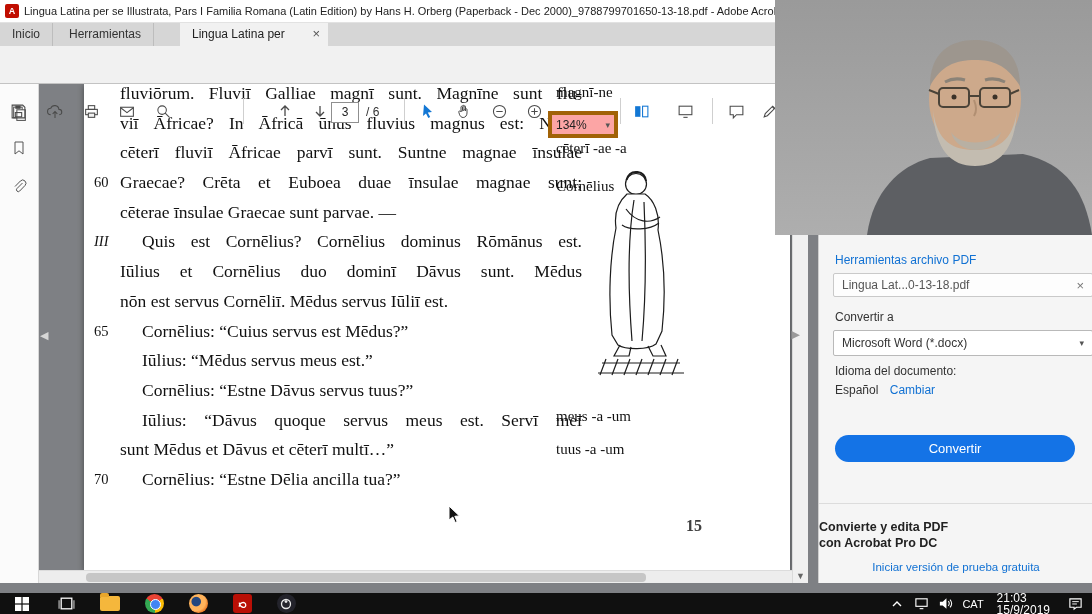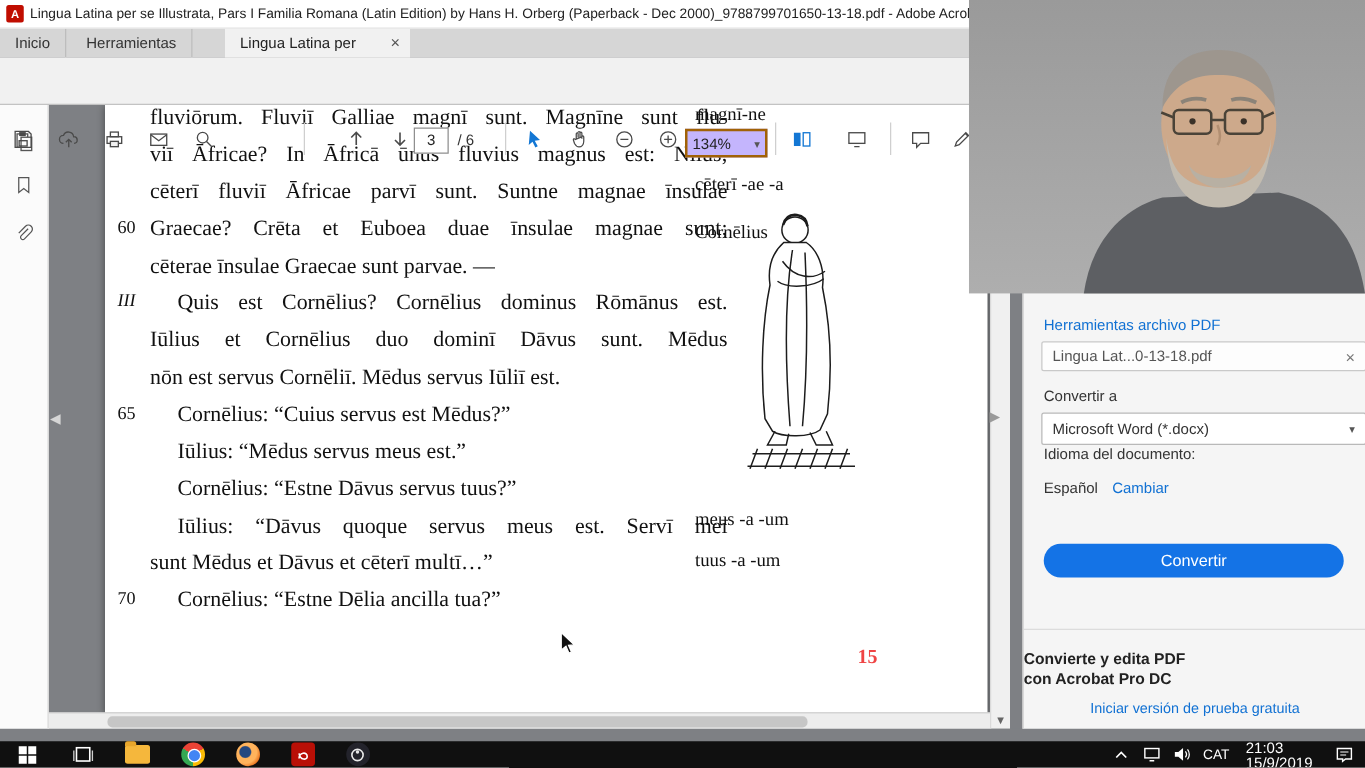--- a/index.html
+++ b/index.html
@@ -20,41 +20,41 @@
   .tab.active .closex{position:absolute;right:8px;top:0;font-size:13px;color:#555}
 
   
   .toolbar{position:absolute;top:46px;left:0;width:100%;height:37px;background:#f1f1f1;border-bottom:1px solid #c3c3c3;z-index:4}
   .tbtn{position:absolute;top:53px;width:24px;height:24px;display:flex;align-items:center;justify-content:center;color:#4a4a4a}
   .tbtn svg{display:block}
   .vsep{position:absolute;top:52px;width:1px;height:26px;background:#cfcfcf}
   .pagebox{position:absolute;top:56px;left:331px;width:26px;height:19px;background:#fff;border:1px solid #8f8f8f;
            font-size:12px;text-align:center;line-height:19px;color:#222}
   .pagetotal{position:absolute;top:56px;left:366px;height:20px;line-height:20px;font-size:12px;color:#333}
-  .zoombox{position:absolute;top:57px;left:548px;width:54px;height:19px;background:#c4b5fd;border:2px solid #a16207;
+  .zoombox{position:absolute;top:65px;left:548px;width:54px;height:19px;background:#fca5a5;border:4px solid #a16207;
            font-size:12px;color:#222;display:flex;align-items:center;justify-content:space-between;padding:0 4px}
   .zoombox .caret{font-size:9px;color:#555}
 
   
   .leftrail{position:absolute;top:83px;left:0;width:38px;bottom:31px;background:#fbfbfb;border-right:1px solid #d8d8d8;z-index:3}
   .railbtn{position:absolute;left:9px;width:20px;height:20px;color:#555;display:flex;align-items:center;justify-content:center}
 
   
   .docarea{position:absolute;top:83px;left:38px;width:780px;bottom:31px;background:#7e8084;overflow:hidden}
   .page{position:absolute;left:46px;top:0;width:706px;height:487px;background:#ffffff;box-shadow:0 2px 6px rgba(0,0,0,.45)}
   .textcol{position:absolute;left:36px;top:-4px;width:462px;font-family:"Liberation Serif",serif;
            font-size:17.5px;line-height:29.7px;color:#111}
   .line{position:relative;height:29.7px;white-space:nowrap}
   .lnum{position:absolute;left:-26px;top:0;width:22px;font-size:14.5px;color:#111}
   .lnum.rom{font-style:italic}
   .ltxt{display:block}
   .line.j .ltxt{text-align:justify;text-align-last:justify;white-space:normal}
   .line.ind .ltxt{text-indent:22px}
   .note{position:absolute;left:472px;font-family:"Liberation Serif",serif;font-size:15px;color:#111;white-space:nowrap}
-  .pgnum{position:absolute;left:602px;top:434px;font-family:"Liberation Serif",serif;font-size:16px;font-weight:bold;color:#ef4444}
+  .pgnum{position:absolute;left:602px;top:434px;font-family:"Liberation Serif",serif;font-size:16px;font-weight:bold;color:#404040}
   .figure{position:absolute;left:500px;top:84px}
 
   
   .vscroll{position:absolute;left:754px;top:0;width:15px;height:500px;background:#f0f0f0;border-left:1px solid #dadada}
   .vthumb{position:absolute;left:2px;top:5px;width:11px;height:80px;background:#c2c2c2;border-radius:5px}
   .varrow{position:absolute;left:0;bottom:0;width:15px;height:14px;color:#666;font-size:9px;text-align:center;line-height:14px}
   .hscroll{position:absolute;left:0;top:487px;width:754px;height:13px;background:#ededed;border-top:1px solid #dcdcdc}
   .hthumb{position:absolute;left:48px;top:2px;width:560px;height:9px;background:#c6c6c6;border-radius:4px}
   .collapse{position:absolute;color:#d6d6d6;font-size:11px;line-height:11px;z-index:3}
 
@@ -345,21 +345,21 @@
     <div class="rp-title">Herramientas archivo PDF</div>
     <div class="chip">
       <span>Lingua Lat...0-13-18.pdf</span>
       <span class="x">×</span>
     </div>
     <div class="rp-label" style="top:227px">Convertir a</div>
     <div class="dropdown">
       <span>Microsoft Word (*.docx)</span>
       <span class="caret">▾</span>
     </div>
-    <div class="rp-label" style="top:273px">Idioma del documento:</div>
+    <div class="rp-label" style="top:281px">Idioma del documento:</div>
     <div class="langrow">
       <span>Español</span>
       <span class="chg">Cambiar</span>
     </div>
     <div class="convertbtn">Convertir</div>
     <div class="rp-div"></div>
     <div class="promo">
       <div>Convierte y edita PDF</div>
       <div>con Acrobat Pro DC</div>
     </div>

